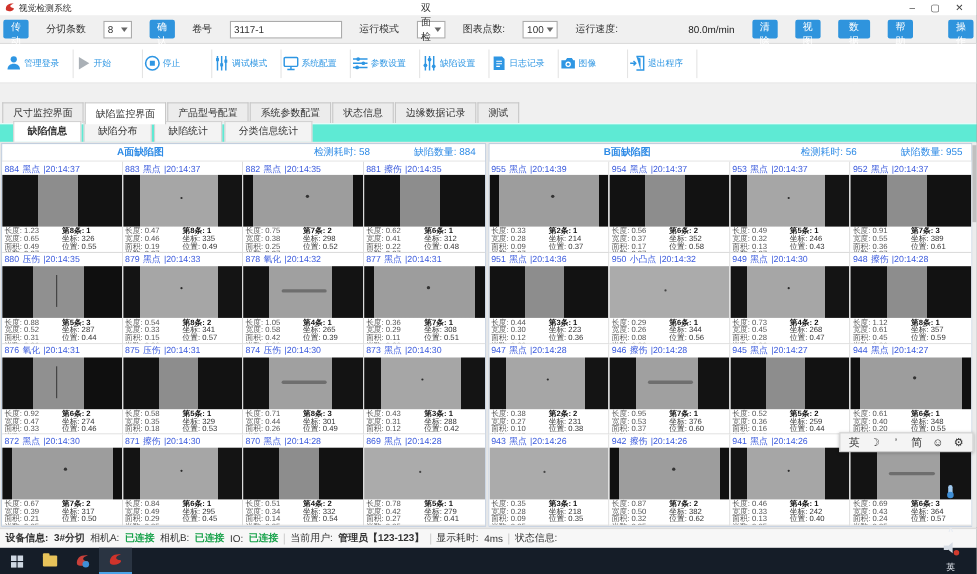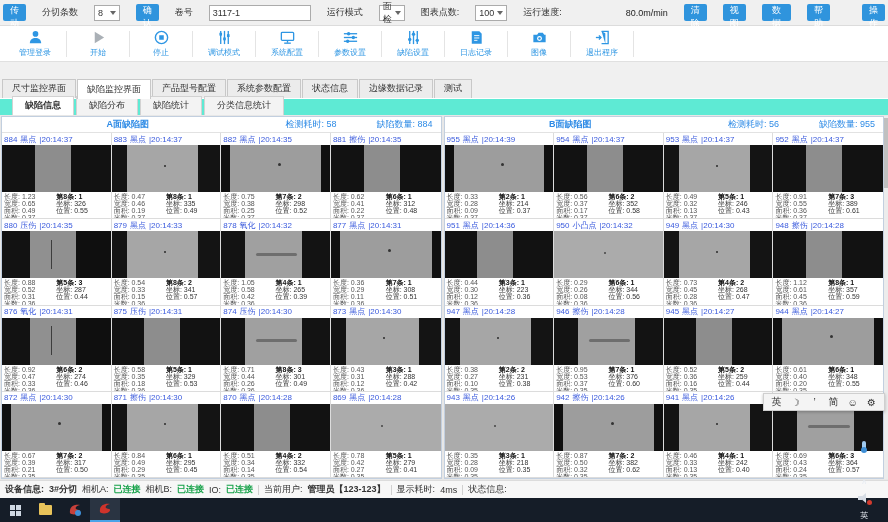--- a/index.html
+++ b/index.html
@@ -19,21 +19,21 @@
   .tb-label { color:#333; white-space:nowrap; }
   .combo { background:#fff; border:1px solid #ababab; height:16px; display:flex; align-items:center; padding:0 3px; gap:3px; }
   .combo .val { font-size:9px; color:#333; flex:1; }
   .caret { width:0; height:0; border-left:3px solid transparent; border-right:3px solid transparent; border-top:4px solid #666; }
   .tb-input { border:1px solid #ababab; height:16px; font-size:9px; padding:0 3px; width:102px; font-family:inherit; color:#333; background:#fff; }
   .tb-val { color:#222;padding-left:48px; }
   .spacer { flex:1; }
 
   
   .icon-toolbar { height:36px; background:#fff; border-bottom:1px solid #e0e0e0; display:flex; align-items:center; padding:0 4px; flex:0 0 auto; }
-  .ibtn { width:62px; height:34px; display:flex; flex-direction:column; align-items:center; justify-content:center; gap:1px; background:none; border:none; }
+  .ibtn { width:62px; height:34px; display:flex; flex-direction:row; align-items:center; justify-content:flex-start; gap:1px; background:none; border:none; }
   .ibtn svg { width:17px; height:17px; }
   .ibtn .ilabel { font-size:8px; color:#2e96e3; white-space:nowrap; }
   .ibtn.disabled .ilabel { color:#2e96e3; }
   .idiv { width:1px; height:26px; background:#e4e4e4; }
 
   
   .main-tabs { height:36px; display:flex; align-items:flex-end; padding:0 2px; background:#f0f0f0; flex:0 0 auto; }
   .main-tabs .tab { font-size:9px; color:#333; padding:2px 9px 3px; border:1px solid #c8c8c8; border-bottom:none; background:#ececec; margin-right:1px; }
   .main-tabs .tab.active { background:#fff; position:relative; top:1px; padding-top:3px; }
   .sub-tabs { height:17px; display:flex; align-items:flex-end; padding:0 12px; background:#5eead4; border-top:1px solid #fff; flex:0 0 auto; }
@@ -97,20 +97,31 @@
 
   
   .ime-bar { position:absolute; right:3px; top:393px; height:18px; background:#f4f4f4; border:1px solid #cfcfcf; box-shadow:0 1px 3px rgba(0,0,0,.25); display:flex; align-items:center; gap:2px; padding:0 4px; z-index:50; }
   .ime-bar span { font-size:10px; color:#333; width:17px; text-align:center; }
 </style>
 </head>
 <body>
 
 <div class="app">
 
+  <div class="titlebar">
+    <svg class="logo" viewBox="0 0 14 14">
+        <path d="M2 10 C1 4 6 1 12 2 C8 3 6.5 5 8.5 6.3 C10.5 7.5 12.5 6.5 12 8.5 C11 11.5 4 12.5 2 10Z" fill="#d0332b"></path>
+      </svg>
+    <span class="ttl">视觉检测系统</span>
+    <div class="winbtns">
+      <span>–</span>
+      <span>▢</span>
+      <span>✕</span>
+    </div>
+  </div>
 
   <div class="toolbar">
     <button class="btn-blue">传动侧</button>
     <span class="tb-label">分切条数</span>
     <div class="combo" style="width:84px">
       <span class="val">8</span>
         <i class="caret"></i>
     </div>
     <button class="btn-blue">确认条数</button>
     <span class="tb-label">卷号</span>

